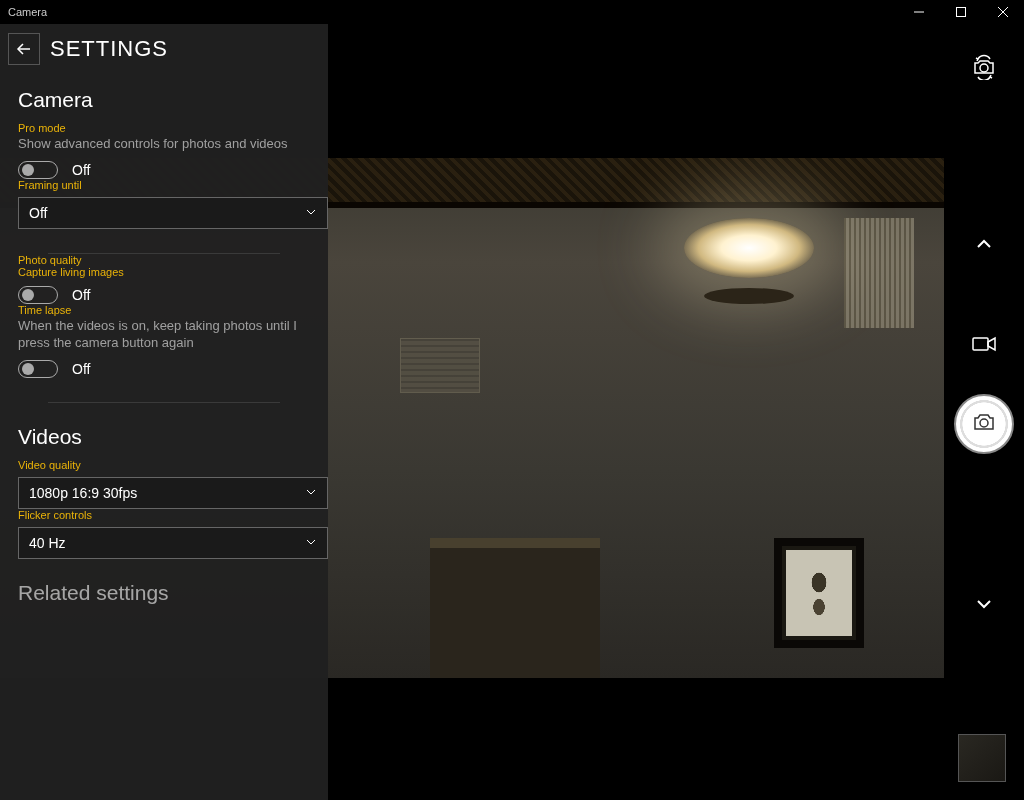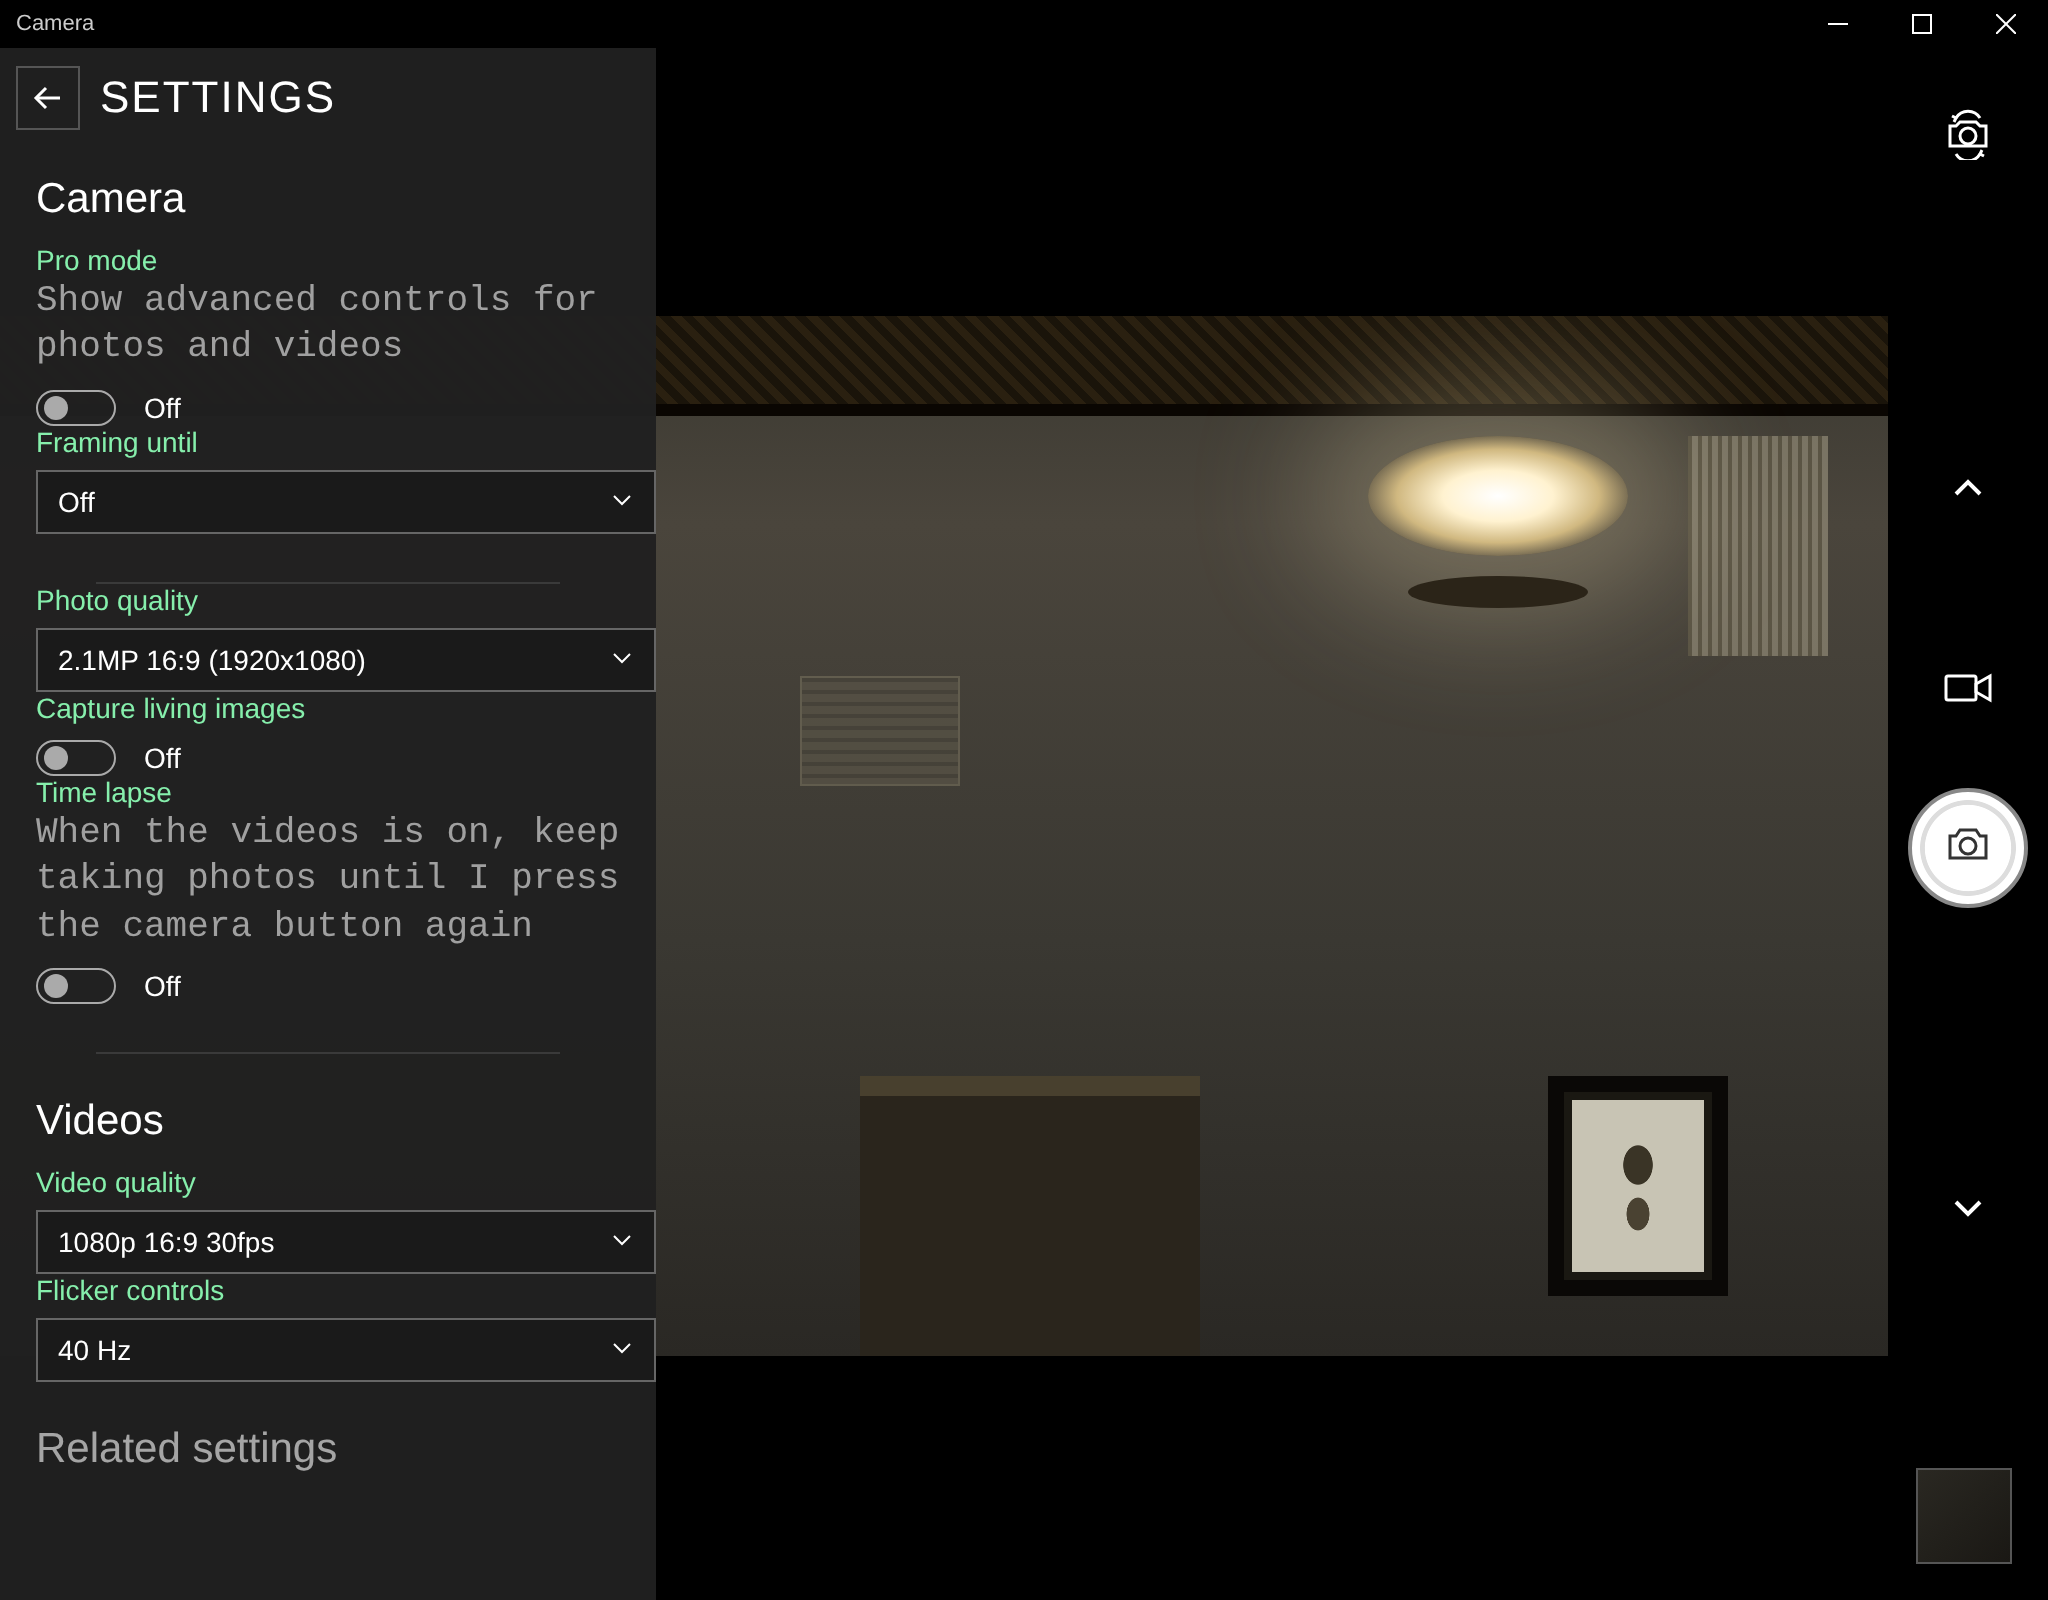--- a/index.html
+++ b/index.html
@@ -44,22 +44,22 @@
   .back-btn svg { width:16px; height:16px; stroke:#fff; }
   .settings-title { color:#fff; font-size: 22px; font-weight: 300; letter-spacing: 1px; }
 
   .settings-scroll { flex:1; overflow-y:auto; padding: 8px 18px 20px 18px; position:relative;}
   .settings-scroll::-webkit-scrollbar{width:4px;}
   .settings-scroll::-webkit-scrollbar-track{background:#202020;}
   .settings-scroll::-webkit-scrollbar-thumb{background:#555;}
 
   .section-h { color:#fff; font-size: 21px; font-weight: 400; margin-top: 22px; margin-bottom: 10px; }
   .section-h:first-child { margin-top: 6px; }
-  .label { color:#86efac; font-size: 14px; }
-  .desc  { color:#a0a0a0; font-size: 18px; margin-top: 2px; line-height:1.3;font-family:Liberation Mono, monospace;}
+  .label { color:#eab308; font-size: 11px; }
+  .desc  { color:#a0a0a0; font-size: 13px; margin-top: 2px; line-height:1.3;}
 
   .toggle-row { display:flex; align-items:center; gap: 14px; margin-top: 8px; }
   .toggle { width: 40px; height: 18px; border:1px solid #aaa; border-radius: 10px; position:relative; cursor:pointer; }
   .toggle::after { content:''; position:absolute; left:3px; top:2px; width:12px; height:12px; background:#aaa; border-radius:50%; }
   .toggle-text { color:#fff; font-size:14px; }
 
   .select { width: 310px; height: 32px; border:1px solid #666; background:#1a1a1a; margin-top:6px;
             display:flex; align-items:center; justify-content:space-between; padding:0 10px; cursor:pointer; }
   .select span { color:#fff; font-size:14px; }
   .select svg { width:12px; height:12px; stroke:#fff; }
@@ -188,26 +188,20 @@
         <span>Off</span>
         <span><svg viewBox="0 0 12 12" fill="none">
               <polyline points="2,4 6,8 10,4"></polyline>
             </svg></span>
       </div>
 
       <hr class="div">
 
 
       <div class="label">Photo quality</div>
-      <div class="select">
-        <span>2.1MP 16:9 (1920x1080)</span>
-        <span><svg viewBox="0 0 12 12" fill="none">
-              <polyline points="2,4 6,8 10,4"></polyline>
-            </svg></span>
-      </div>
 
       <div class="label">Capture living images</div>
       <div class="toggle-row">
         <div class="toggle"></div>
         <div class="toggle-text">Off</div>
       </div>
 
       <div class="label">Time lapse</div>
       <div class="desc">When the videos is on, keep taking photos until I press the camera button again</div>
       <div class="toggle-row">

